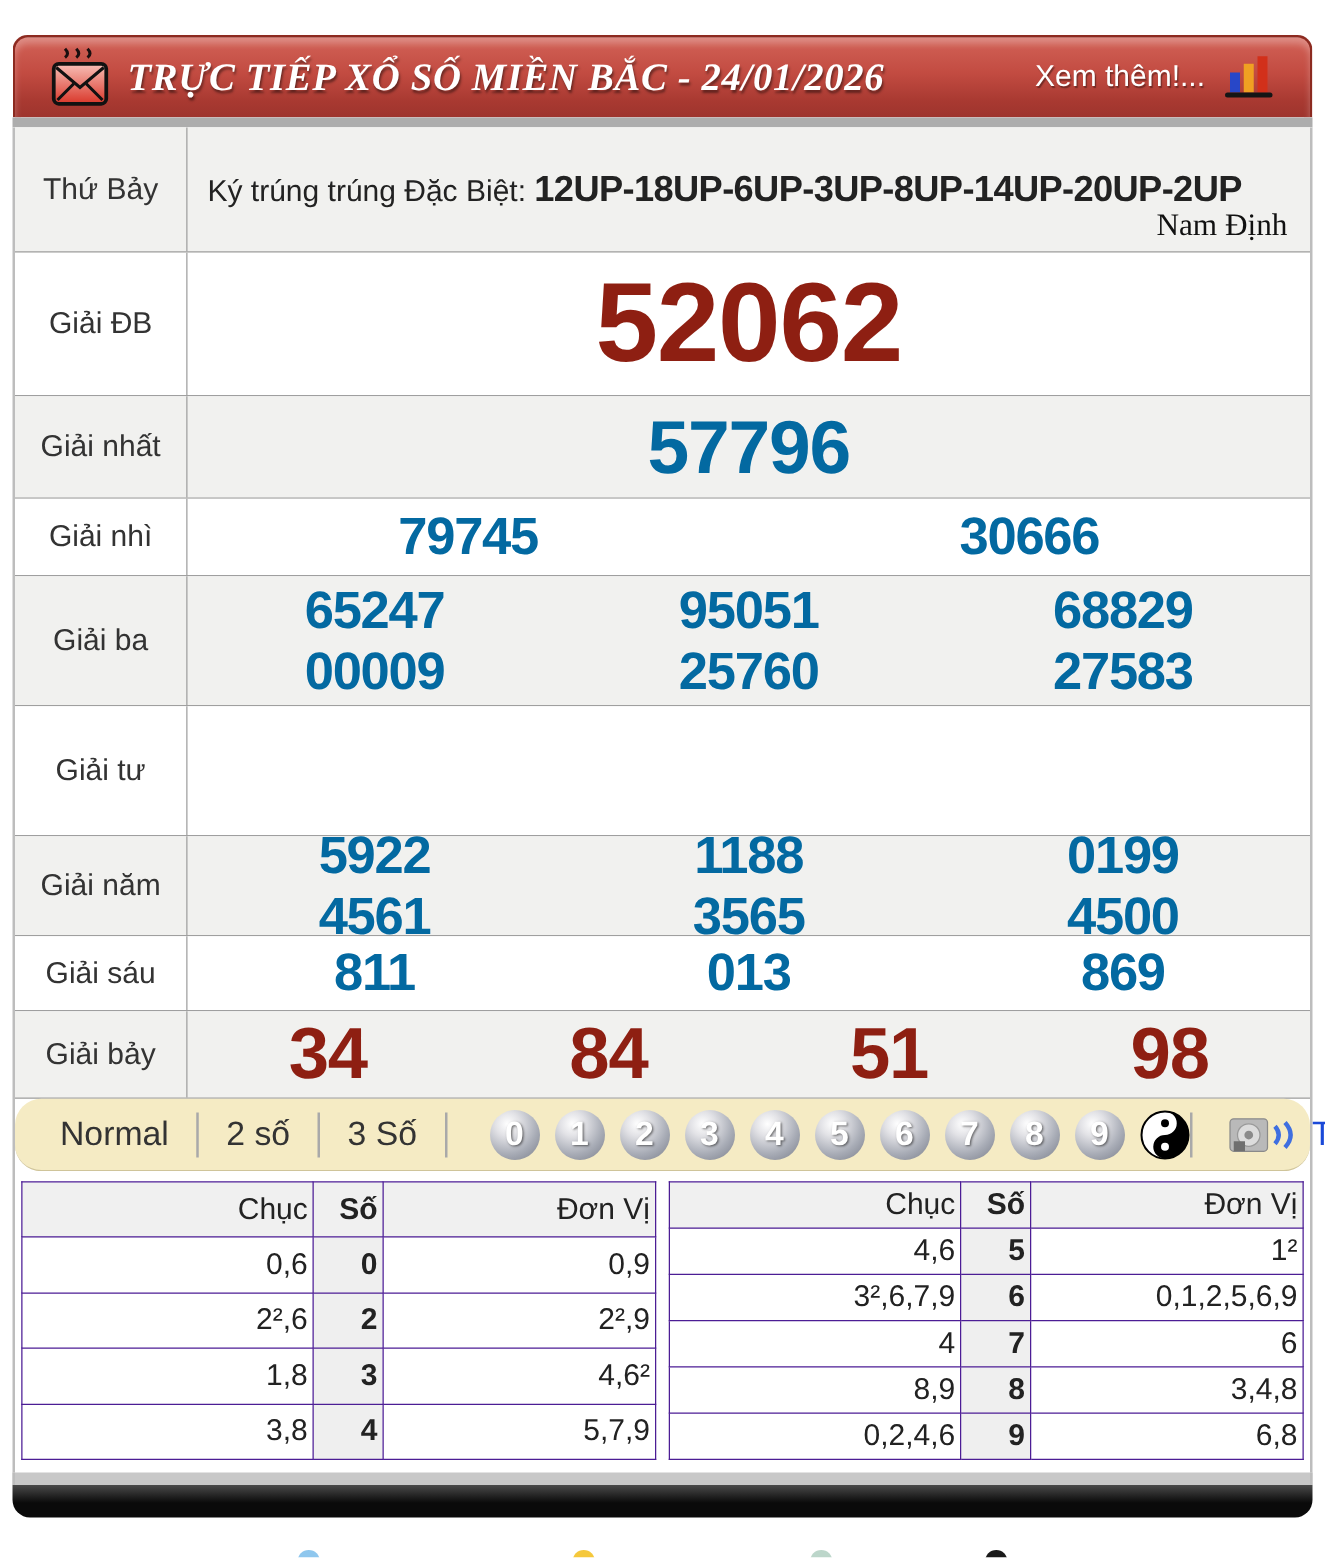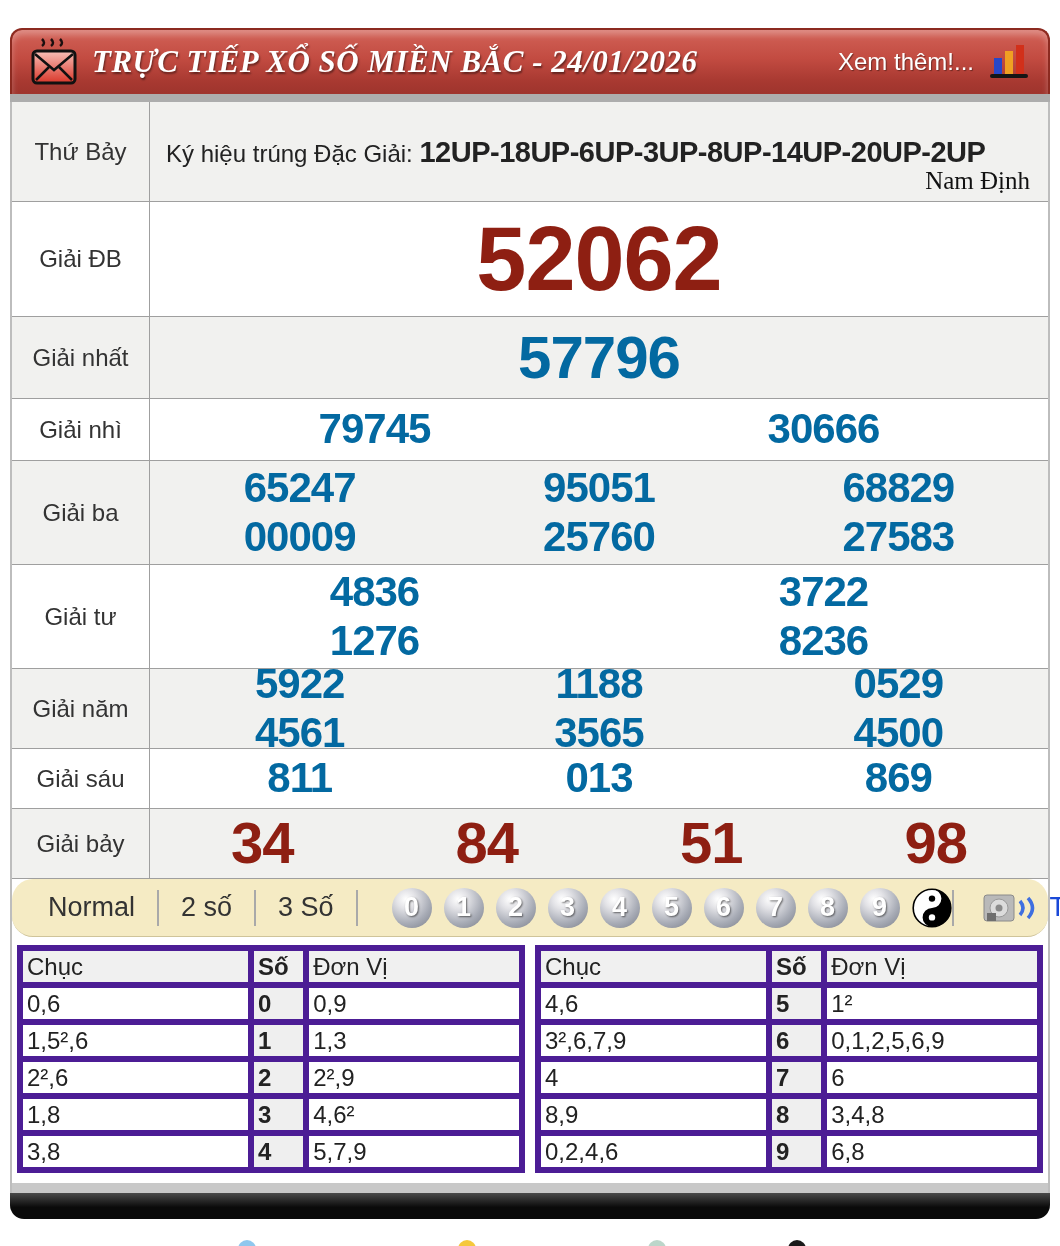--- a/index.html
+++ b/index.html
@@ -9,21 +9,21 @@
     overflow:hidden; font-family:"Liberation Sans", sans-serif; color:#222;
   }
   .widget { position:absolute; left:10px; top:28px; width:1040px; }
 
   
   .hdr {
     height:66px; border-radius:12px 12px 0 0;
     background:linear-gradient(#d26257 0%, #c24b41 45%, #a83931 80%, #9e342d 100%);
     border:2px solid #8c2a20; border-bottom:none;
     box-shadow: inset 0 5px 6px rgba(255,255,255,.28);
-    display:flex; align-items:center; padding:0 18px;
+    display:flex; align-items:center; padding:0 28px;
   }
   .hdr-title {
     font-family:"Liberation Serif", serif; font-style:italic; font-weight:bold;
     color:#fff; font-size:31px; margin-left:14px; letter-spacing:.5px;
     text-shadow:1px 2px 2px rgba(0,0,0,.45); white-space:nowrap;
   }
   .hdr-more {
     margin-left:auto; color:#fff; font-size:24px; cursor:pointer;
     text-shadow:1px 1px 1px rgba(0,0,0,.4); white-space:nowrap;
   }
@@ -76,21 +76,21 @@
     text-shadow:1px 1px 2px rgba(0,0,0,.55);
   }
   .yin { width:40px; height:40px; cursor:pointer; }
   .sound { margin-left:auto; display:flex; align-items:center; gap:10px; }
   .mute-label { color:#1a49d8; font-size:27px; cursor:pointer; white-space:nowrap; }
 
   
   .lower { background:#fff; padding:8px 5px 10px 5px; display:flex; gap:10px; }
   table.digits { border-collapse:collapse; flex:1; font-size:24px; background:#fff; }
   table.digits th, table.digits td {
-    border:6px solid #4c1d95; text-align:left; height:37px; padding:0 4px;
+    border:1px solid #4c1d95; text-align:right; height:37px; padding:0 4px;
   }
   table.digits th { background:#f0f0f0; font-weight:normal; }
   table.digits th.so { font-weight:bold; }
   table.digits td.so { background:#efefef; font-weight:bold; }
   col.c-chuc { width:46%; } col.c-so { width:11%; } col.c-donvi { width:43%; }
 
   
   .gray-band-bottom { height:10px; background:#c8c8c8; border-left:2px solid #bdbdbd; border-right:2px solid #bdbdbd; }
   .black-bar { height:26px; border-radius:0 0 14px 14px; background:linear-gradient(#4a4a4a, #0a0a0a 55%); }
 
@@ -127,21 +127,21 @@
       </svg>
     </div>
     <div class="gray-band-top"></div>
 
     <div class="content">
 
       <div class="prow alt info-row" style="height:100px">
         <div class="plabel">Thứ Bảy</div>
         <div class="pvals">
           <div class="info-body">
-            <span>Ký hiệu trúng Đặc Giải: </span><span class="info-sign">12UP-18UP-6UP-3UP-8UP-14UP-20UP-2UP</span>
+            <span>Ký trúng trúng Đặc Biệt: </span><span class="info-sign">12UP-18UP-6UP-3UP-8UP-14UP-20UP-2UP</span>
           </div>
           <div class="province">Nam Định</div>
         </div>
       </div>
 
       <div class="prow num-xl red" style="height:115px">
         <div class="plabel">Giải ĐB</div>
         <div class="pvals">
             <div class="pline">
           <span class="pnum">52062</span>
@@ -179,39 +179,29 @@
           <div class="pline">
             <span class="pnum">00009</span>
             <span class="pnum">25760</span>
             <span class="pnum">27583</span>
           </div>
         </div>
       </div>
 
       <div class="prow num-md" style="height:104px">
         <div class="plabel">Giải tư</div>
-        <div class="pvals">
-          <div class="pline">
-            <span class="pnum">4836</span>
-            <span class="pnum">3722</span>
-          </div>
-          <div class="pline">
-            <span class="pnum">1276</span>
-            <span class="pnum">8236</span>
-          </div>
-        </div>
       </div>
 
       <div class="prow alt num-md" style="height:80px">
         <div class="plabel">Giải năm</div>
         <div class="pvals">
           <div class="pline">
             <span class="pnum">5922</span>
             <span class="pnum">1188</span>
-            <span class="pnum">0529</span>
+            <span class="pnum">0199</span>
           </div>
           <div class="pline">
             <span class="pnum">4561</span>
             <span class="pnum">3565</span>
             <span class="pnum">4500</span>
           </div>
         </div>
       </div>
 
       <div class="prow num-md" style="height:60px">
@@ -288,25 +278,20 @@
             <th>Chục</th>
             <th class="so">Số</th>
             <th>Đơn Vị</th>
           </tr>
           <tr>
             <td>0,6</td>
             <td class="so">0</td>
             <td>0,9</td>
           </tr>
           <tr>
-            <td>1,5²,6</td>
-            <td class="so">1</td>
-            <td>1,3</td>
-          </tr>
-          <tr>
             <td>2²,6</td>
             <td class="so">2</td>
             <td>2²,9</td>
           </tr>
           <tr>
             <td>1,8</td>
             <td class="so">3</td>
             <td>4,6²</td>
           </tr>
           <tr>

